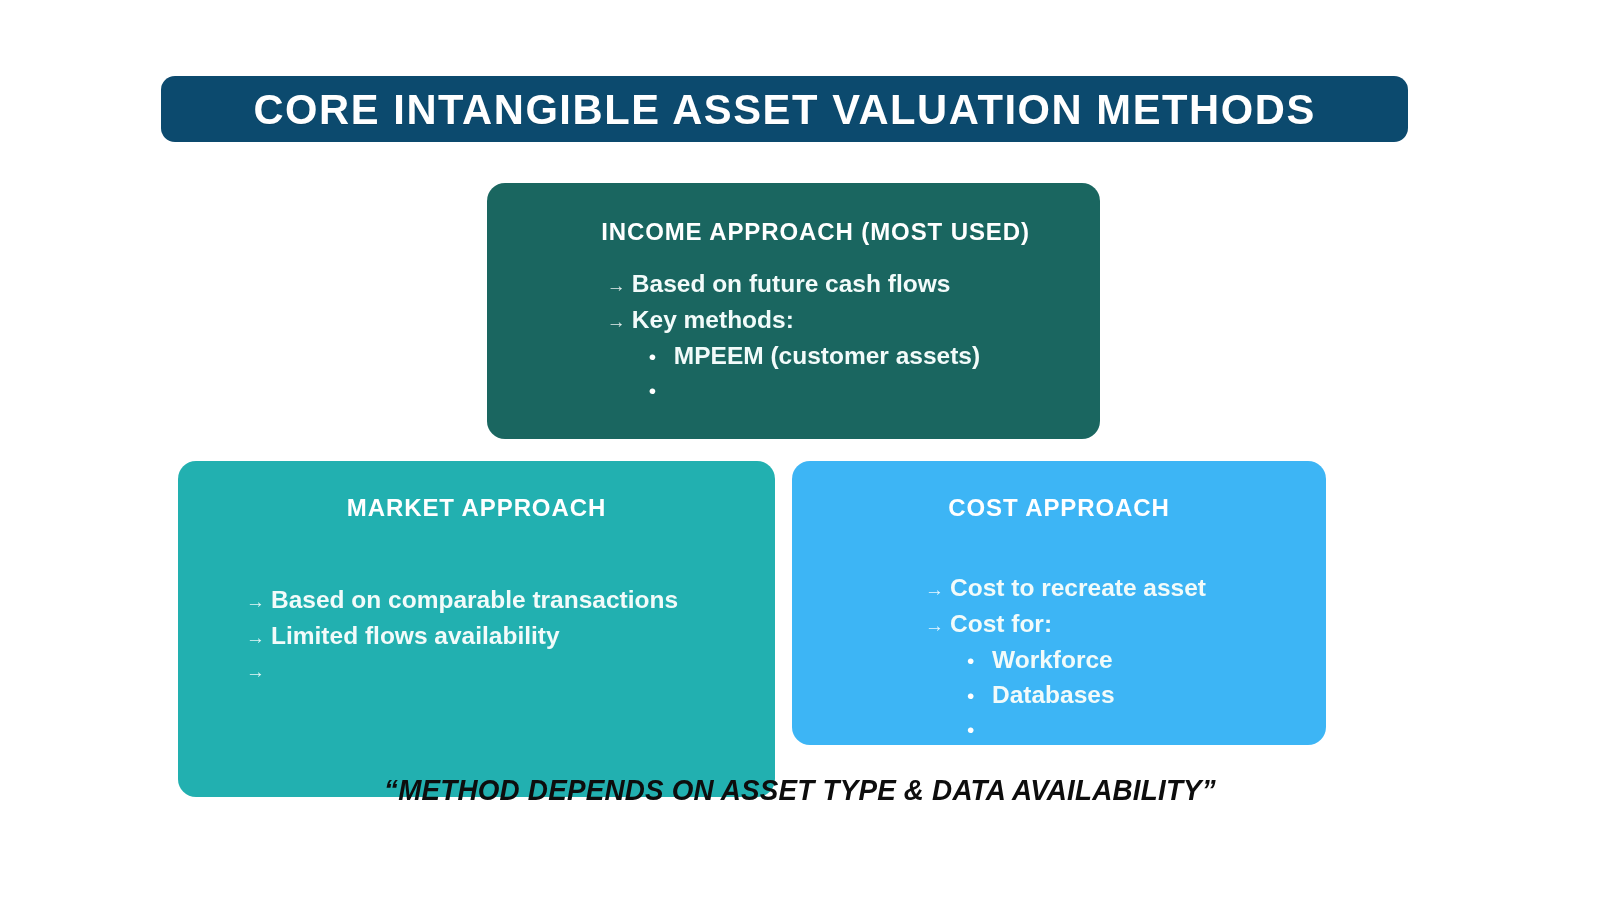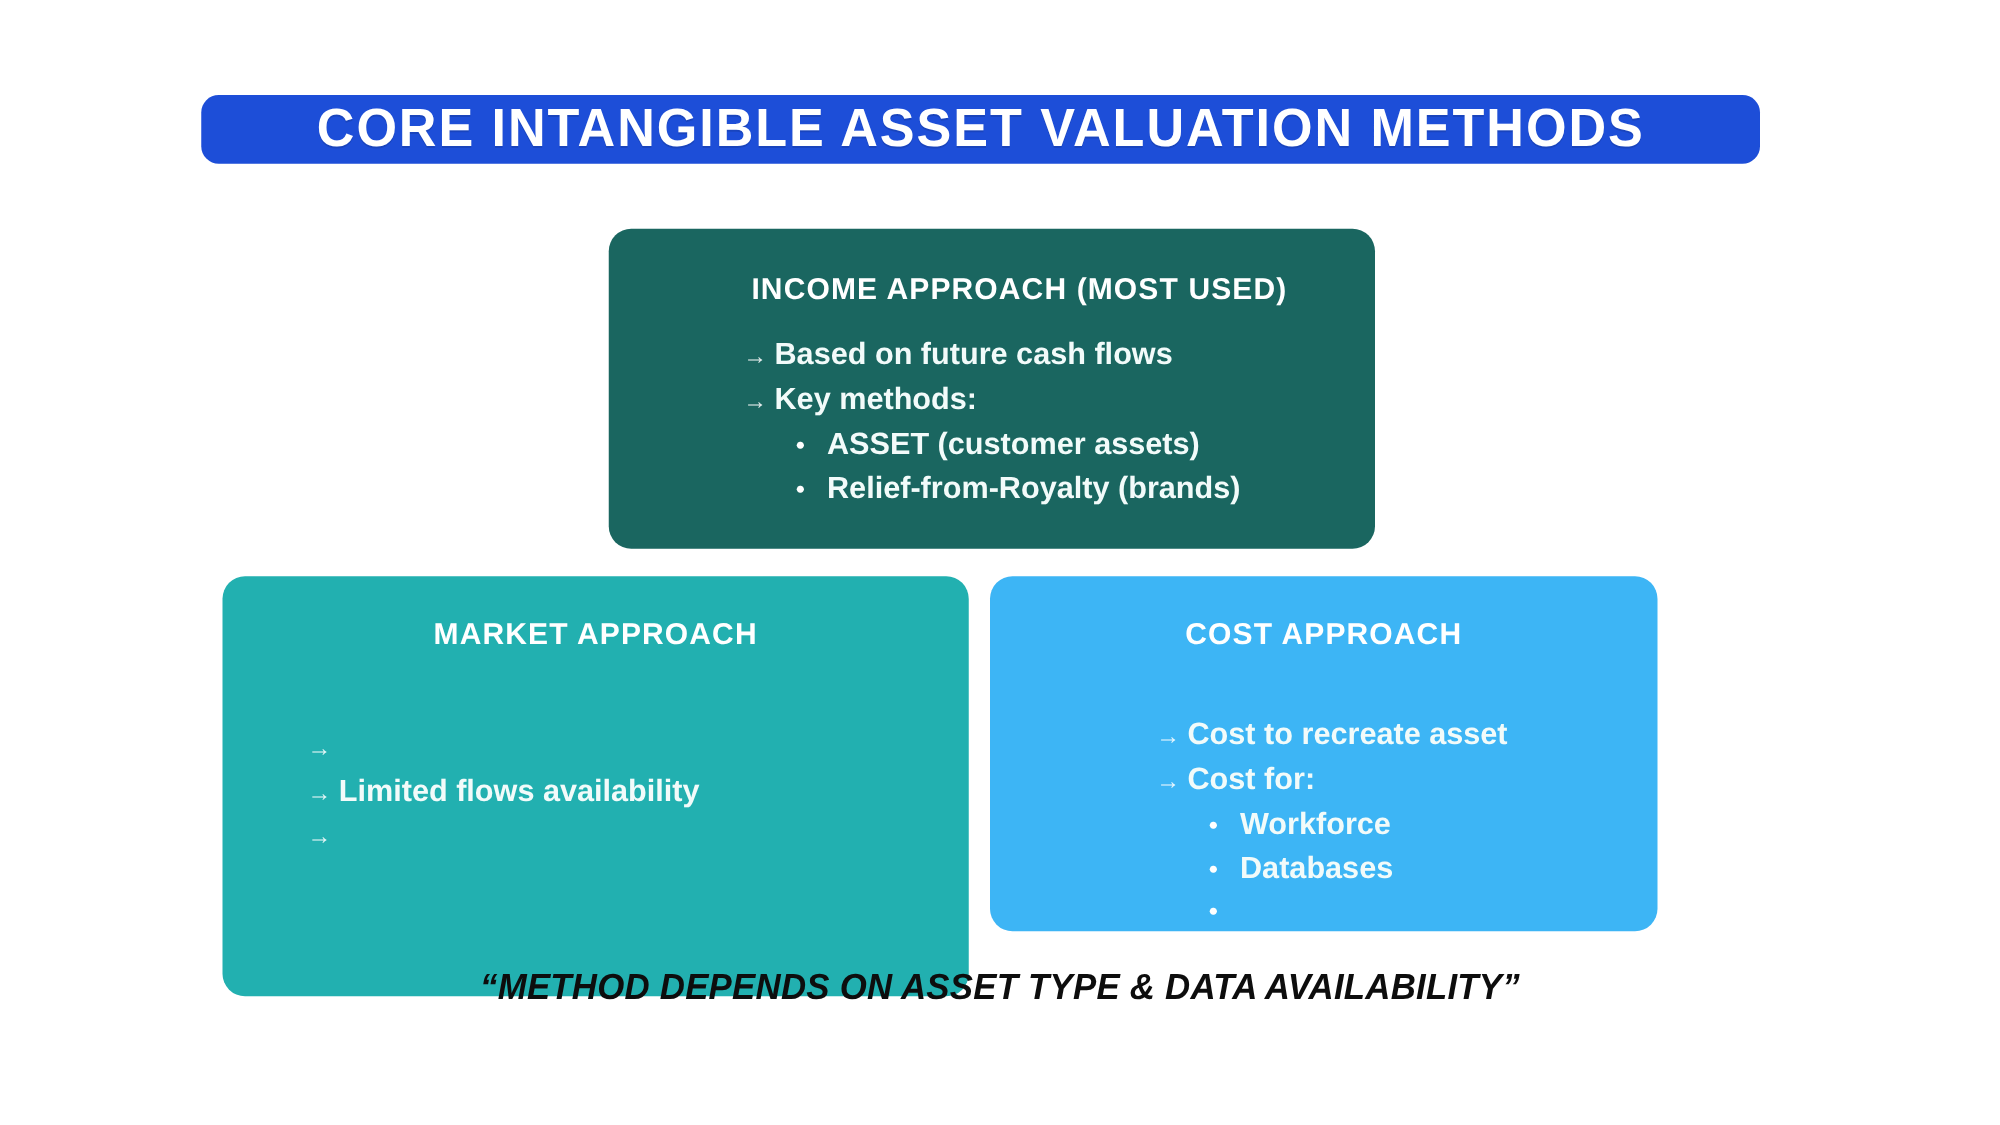--- a/index.html
+++ b/index.html
@@ -24,22 +24,22 @@
     height: 900px;
     background: #ffffff;
   }
 
   
   .title-banner {
     position: absolute;
     left: 161px;
     top: 76px;
     width: 1247px;
-    height: 55px;
-    background: #1d4ed8;
+    height: 66px;
+    background: #0c4a6e;
     border-radius: 14px;
     display: flex;
     align-items: center;
     justify-content: center;
     box-sizing: border-box;
   }
   .title-text {
     color: #ffffff;
     font-family: "Liberation Sans Narrow", "Liberation Sans", sans-serif;
     font-weight: bold;
@@ -199,35 +199,35 @@
         <div class="bullet-line arrow">
           <span class="marker-arrow">→</span>
           <span class="line-text">Based on future cash flows</span>
         </div>
         <div class="bullet-line arrow">
           <span class="marker-arrow">→</span>
           <span class="line-text">Key methods:</span>
         </div>
         <div class="bullet-line dot">
           <span class="marker-dot">•</span>
-          <span class="line-text">ASSET (customer assets)</span>
+          <span class="line-text">MPEEM (customer assets)</span>
         </div>
         <div class="bullet-line dot">
           <span class="marker-dot">•</span>
-          <span class="line-text">Relief-from-Royalty (brands)</span>
         </div>
       </div>
     </div>
   </div>
 
   <div class="card card-market">
     <div class="card-heading">MARKET APPROACH</div>
     <div class="card-body">
       <div class="bullet-line arrow">
         <span class="marker-arrow">→</span>
+        <span class="line-text">Based on comparable transactions</span>
       </div>
       <div class="bullet-line arrow">
         <span class="marker-arrow">→</span>
         <span class="line-text">Limited flows availability</span>
       </div>
       <div class="bullet-line arrow">
         <span class="marker-arrow">→</span>
       </div>
     </div>
   </div>

